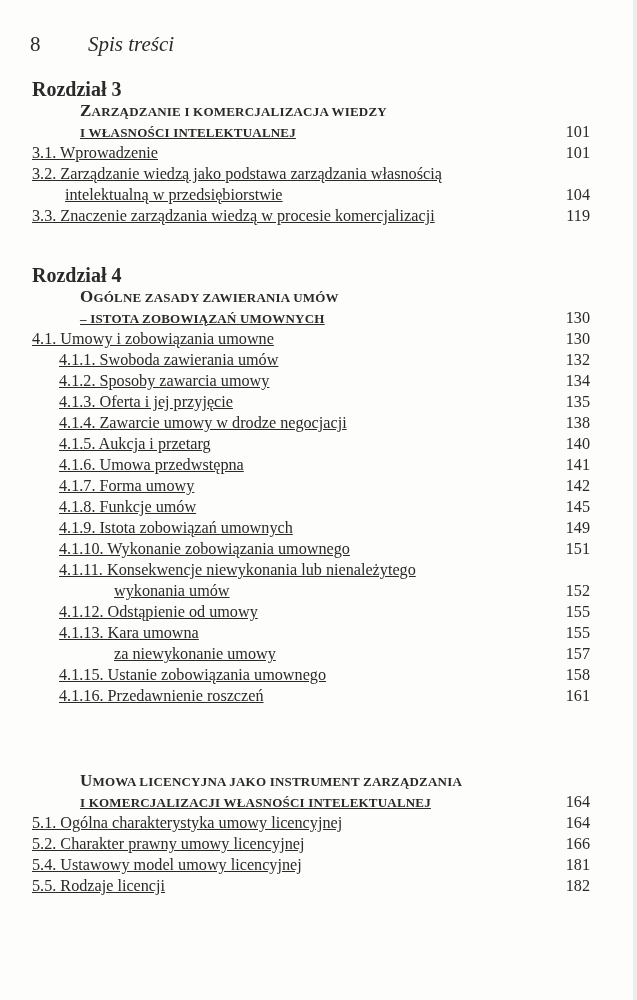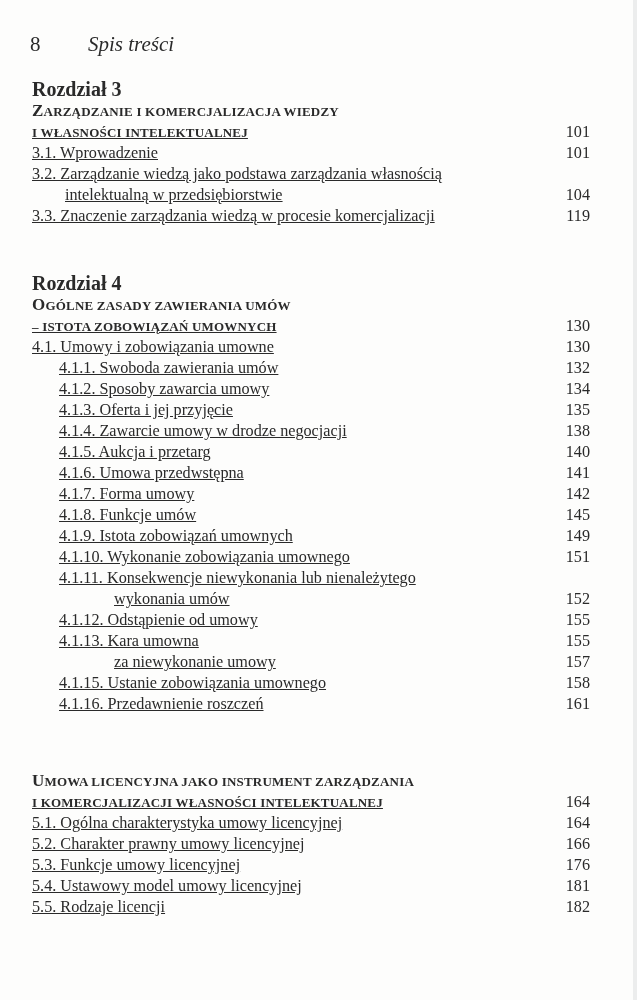--- a/index.html
+++ b/index.html
@@ -8,21 +8,21 @@
     font-family: "Liberation Serif", "DejaVu Serif", serif; color: #2a2a2a;
     position: relative;
   }
   .edge { position: absolute; right: 0; top: 0; width: 4px; height: 1000px; background: #eceded; }
   .page { position: absolute; left: 0; top: 0; width: 637px; }
   .running-head { position: absolute; top: 32px; left: 30px; font-size: 21px; }
   .running-head .pno { display: inline-block; width: 58px; }
   .running-head .ttl { font-style: italic; }
   .chapter { position: absolute; left: 32px; width: 558px; }
   .ch-label { font-weight: bold; font-size: 20px; line-height: 22px; }
-  .ch-title { font-weight: bold; font-size: 13px; line-height: 21px; letter-spacing: 0.2px; }
+  .ch-title { font-weight: bold; font-size: 13px; line-height: 21px; letter-spacing: 0.2px; margin-left: 48px; }
   .ch-title .big { font-size: 17px; }
   .row { display: flex; justify-content: space-between; align-items: flex-end; font-size: 16.2px; line-height: 21px; }
   .row .num { width: 34px; text-align: right; flex-shrink: 0; }
   .row .txt { flex: 1; text-decoration: underline; }
   .lvl2 { padding-left: 27px; }
   .wrap2 { display: block; padding-left: 27px; }
 </style>
 </head>
 <body>
 
@@ -47,21 +47,21 @@
     <div class="row">
         <span class="txt"><span>3.2. Zarządzanie wiedzą jako podstawa zarządzania własnością</span><span class="wrap2" style="padding-left:33px">intelektualną w przedsiębiorstwie</span></span>
         <span class="num">104</span>
       </div>
     <div class="row">
         <span class="txt">3.3. Znaczenie zarządzania wiedzą w procesie komercjalizacji</span>
         <span class="num">119</span>
       </div>
   </div>
 
-  <div class="chapter" style="top:272px">
+  <div class="chapter" style="top:264px">
     <div class="ch-label">Rozdział 4</div>
     <div class="ch-title"><span class="big">O</span><span>GÓLNE ZASADY ZAWIERANIA UMÓW</span></div>
     <div class="row">
         <span class="txt ch-title">– ISTOTA ZOBOWIĄZAŃ UMOWNYCH</span>
         <span class="num">130</span>
       </div>
     <div class="row">
         <span class="txt">4.1. Umowy i zobowiązania umowne</span>
         <span class="num">130</span>
       </div>
@@ -139,24 +139,20 @@
       </div>
     <div class="row">
         <span class="txt">5.1. Ogólna charakterystyka umowy licencyjnej</span>
         <span class="num">164</span>
       </div>
     <div class="row">
         <span class="txt">5.2. Charakter prawny umowy licencyjnej</span>
         <span class="num">166</span>
       </div>
     <div class="row">
-        <span class="txt">5.3. Funkcje umowy licencyjnej</span>
-        <span class="num">176</span>
-      </div>
-    <div class="row">
         <span class="txt">5.4. Ustawowy model umowy licencyjnej</span>
         <span class="num">181</span>
       </div>
     <div class="row">
         <span class="txt">5.5. Rodzaje licencji</span>
         <span class="num">182</span>
       </div>
   </div>
 </div>
 

